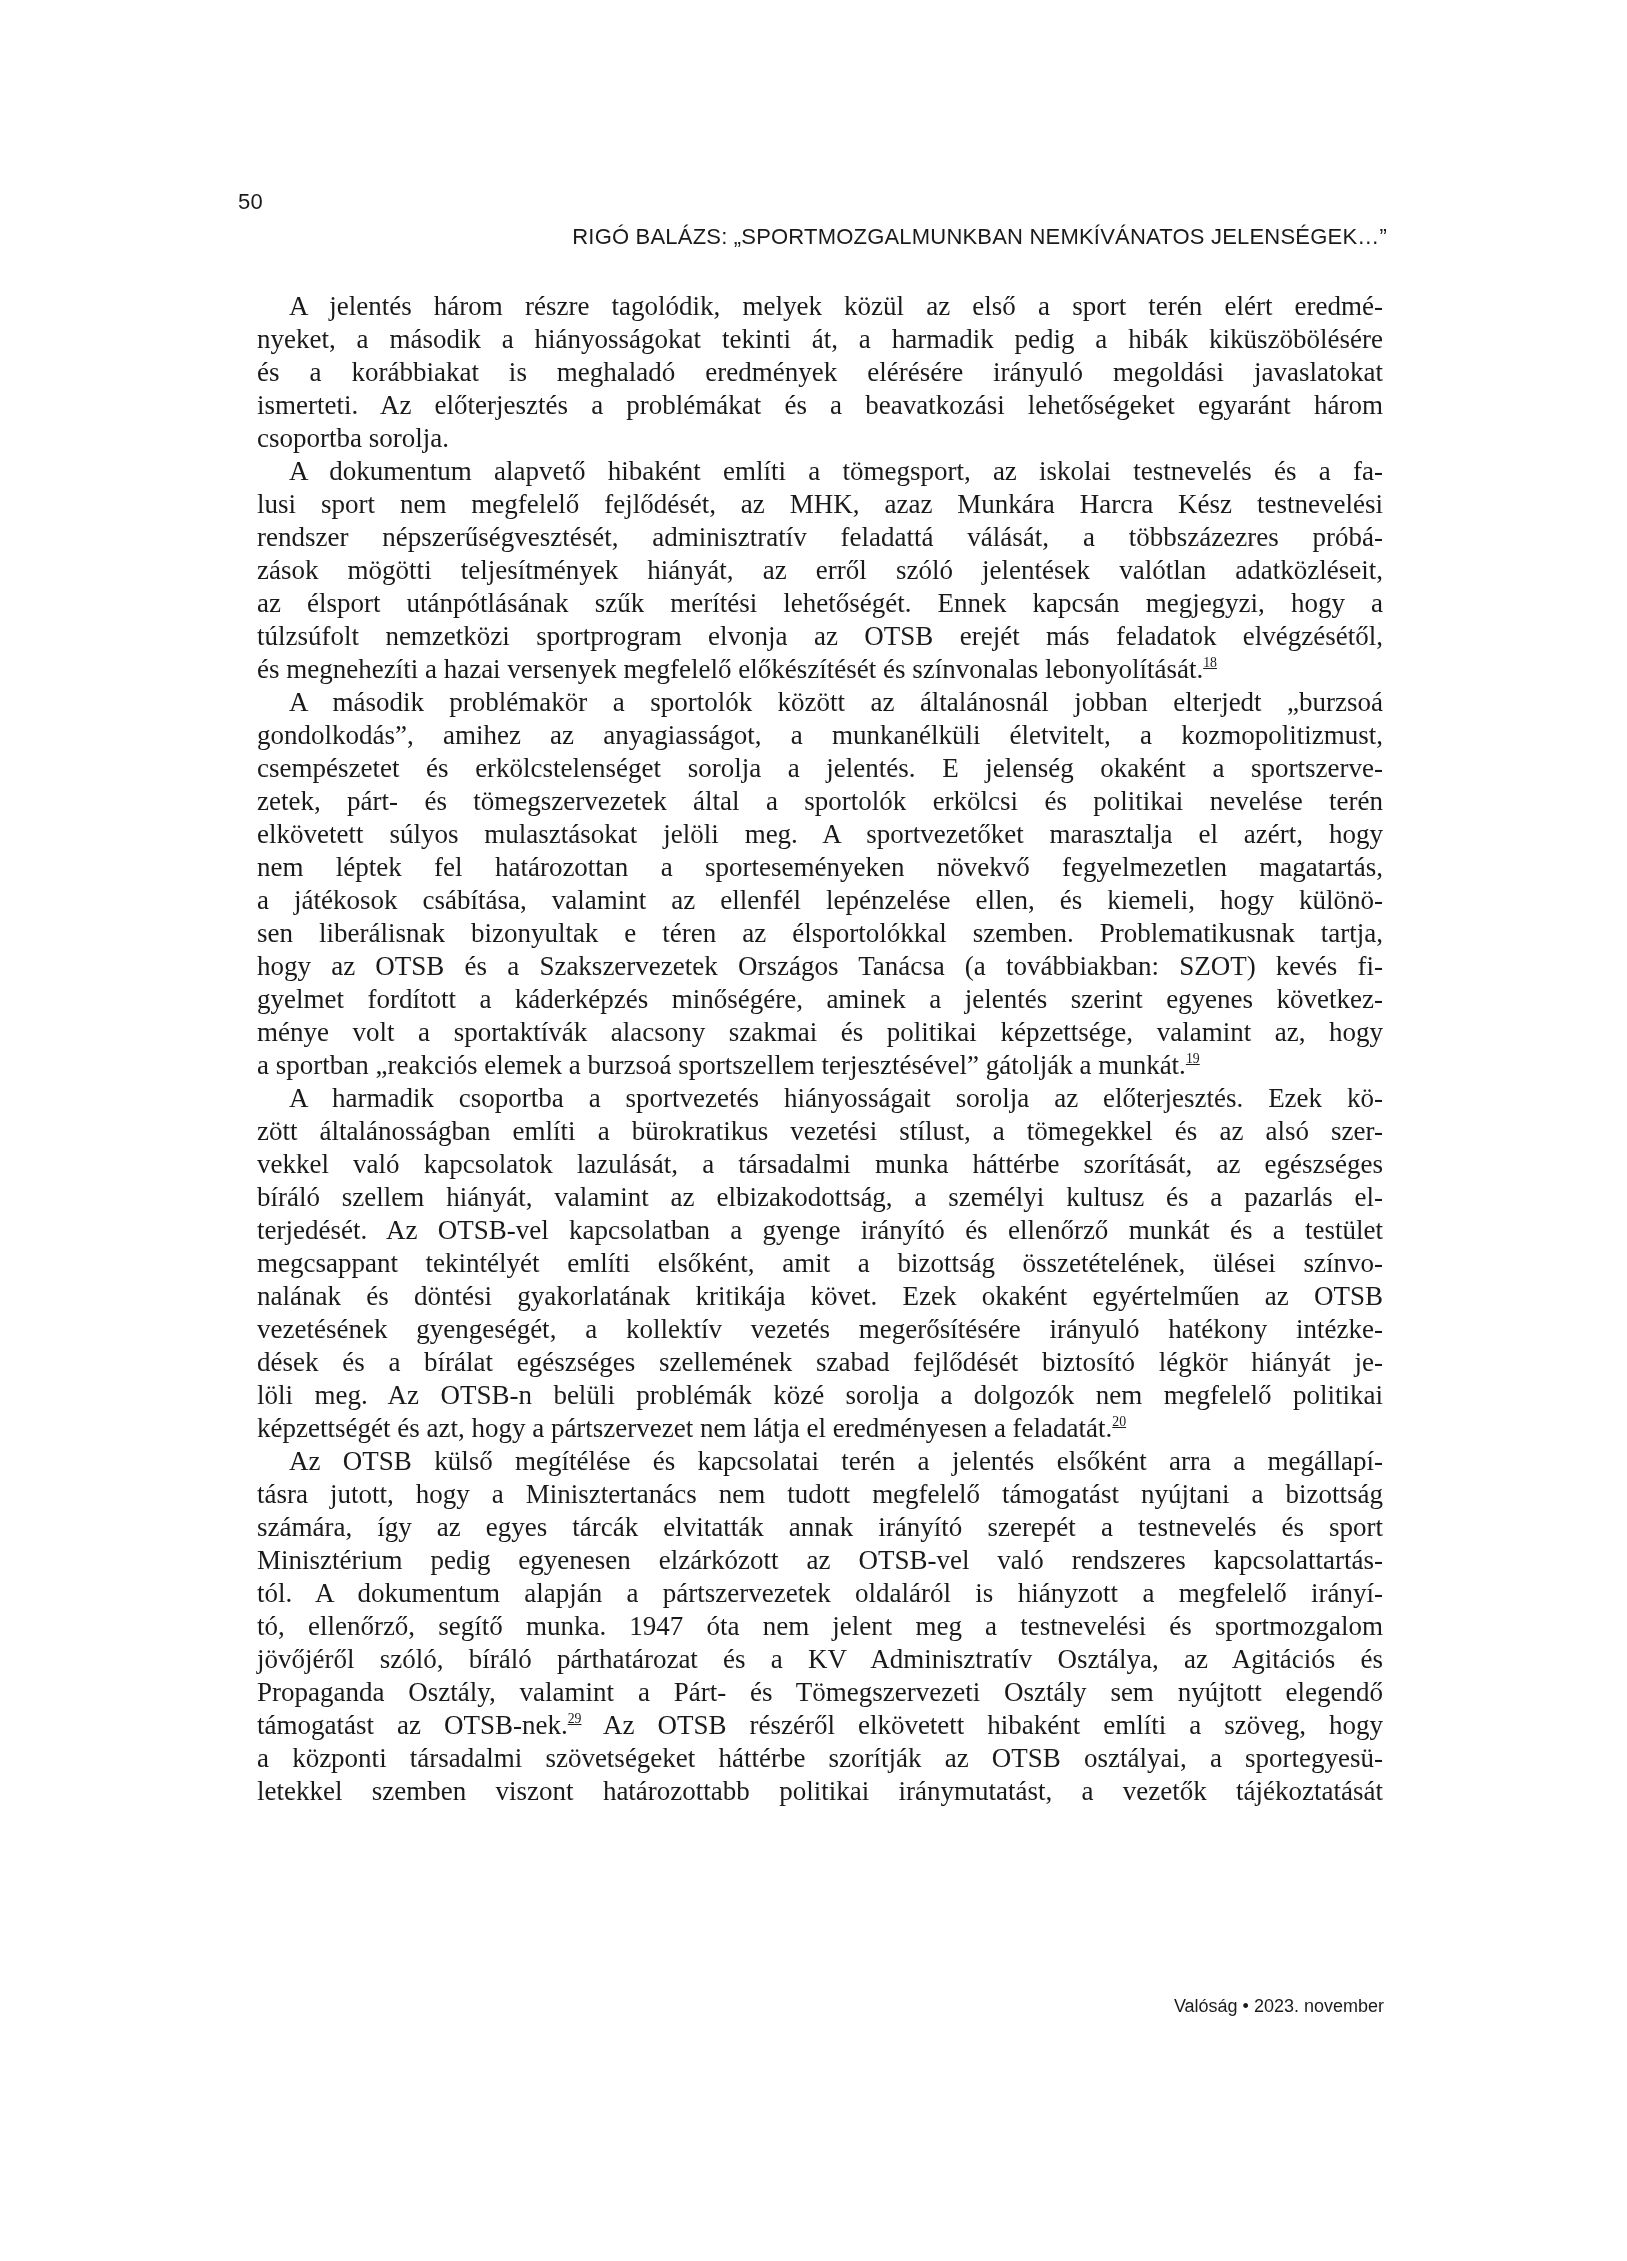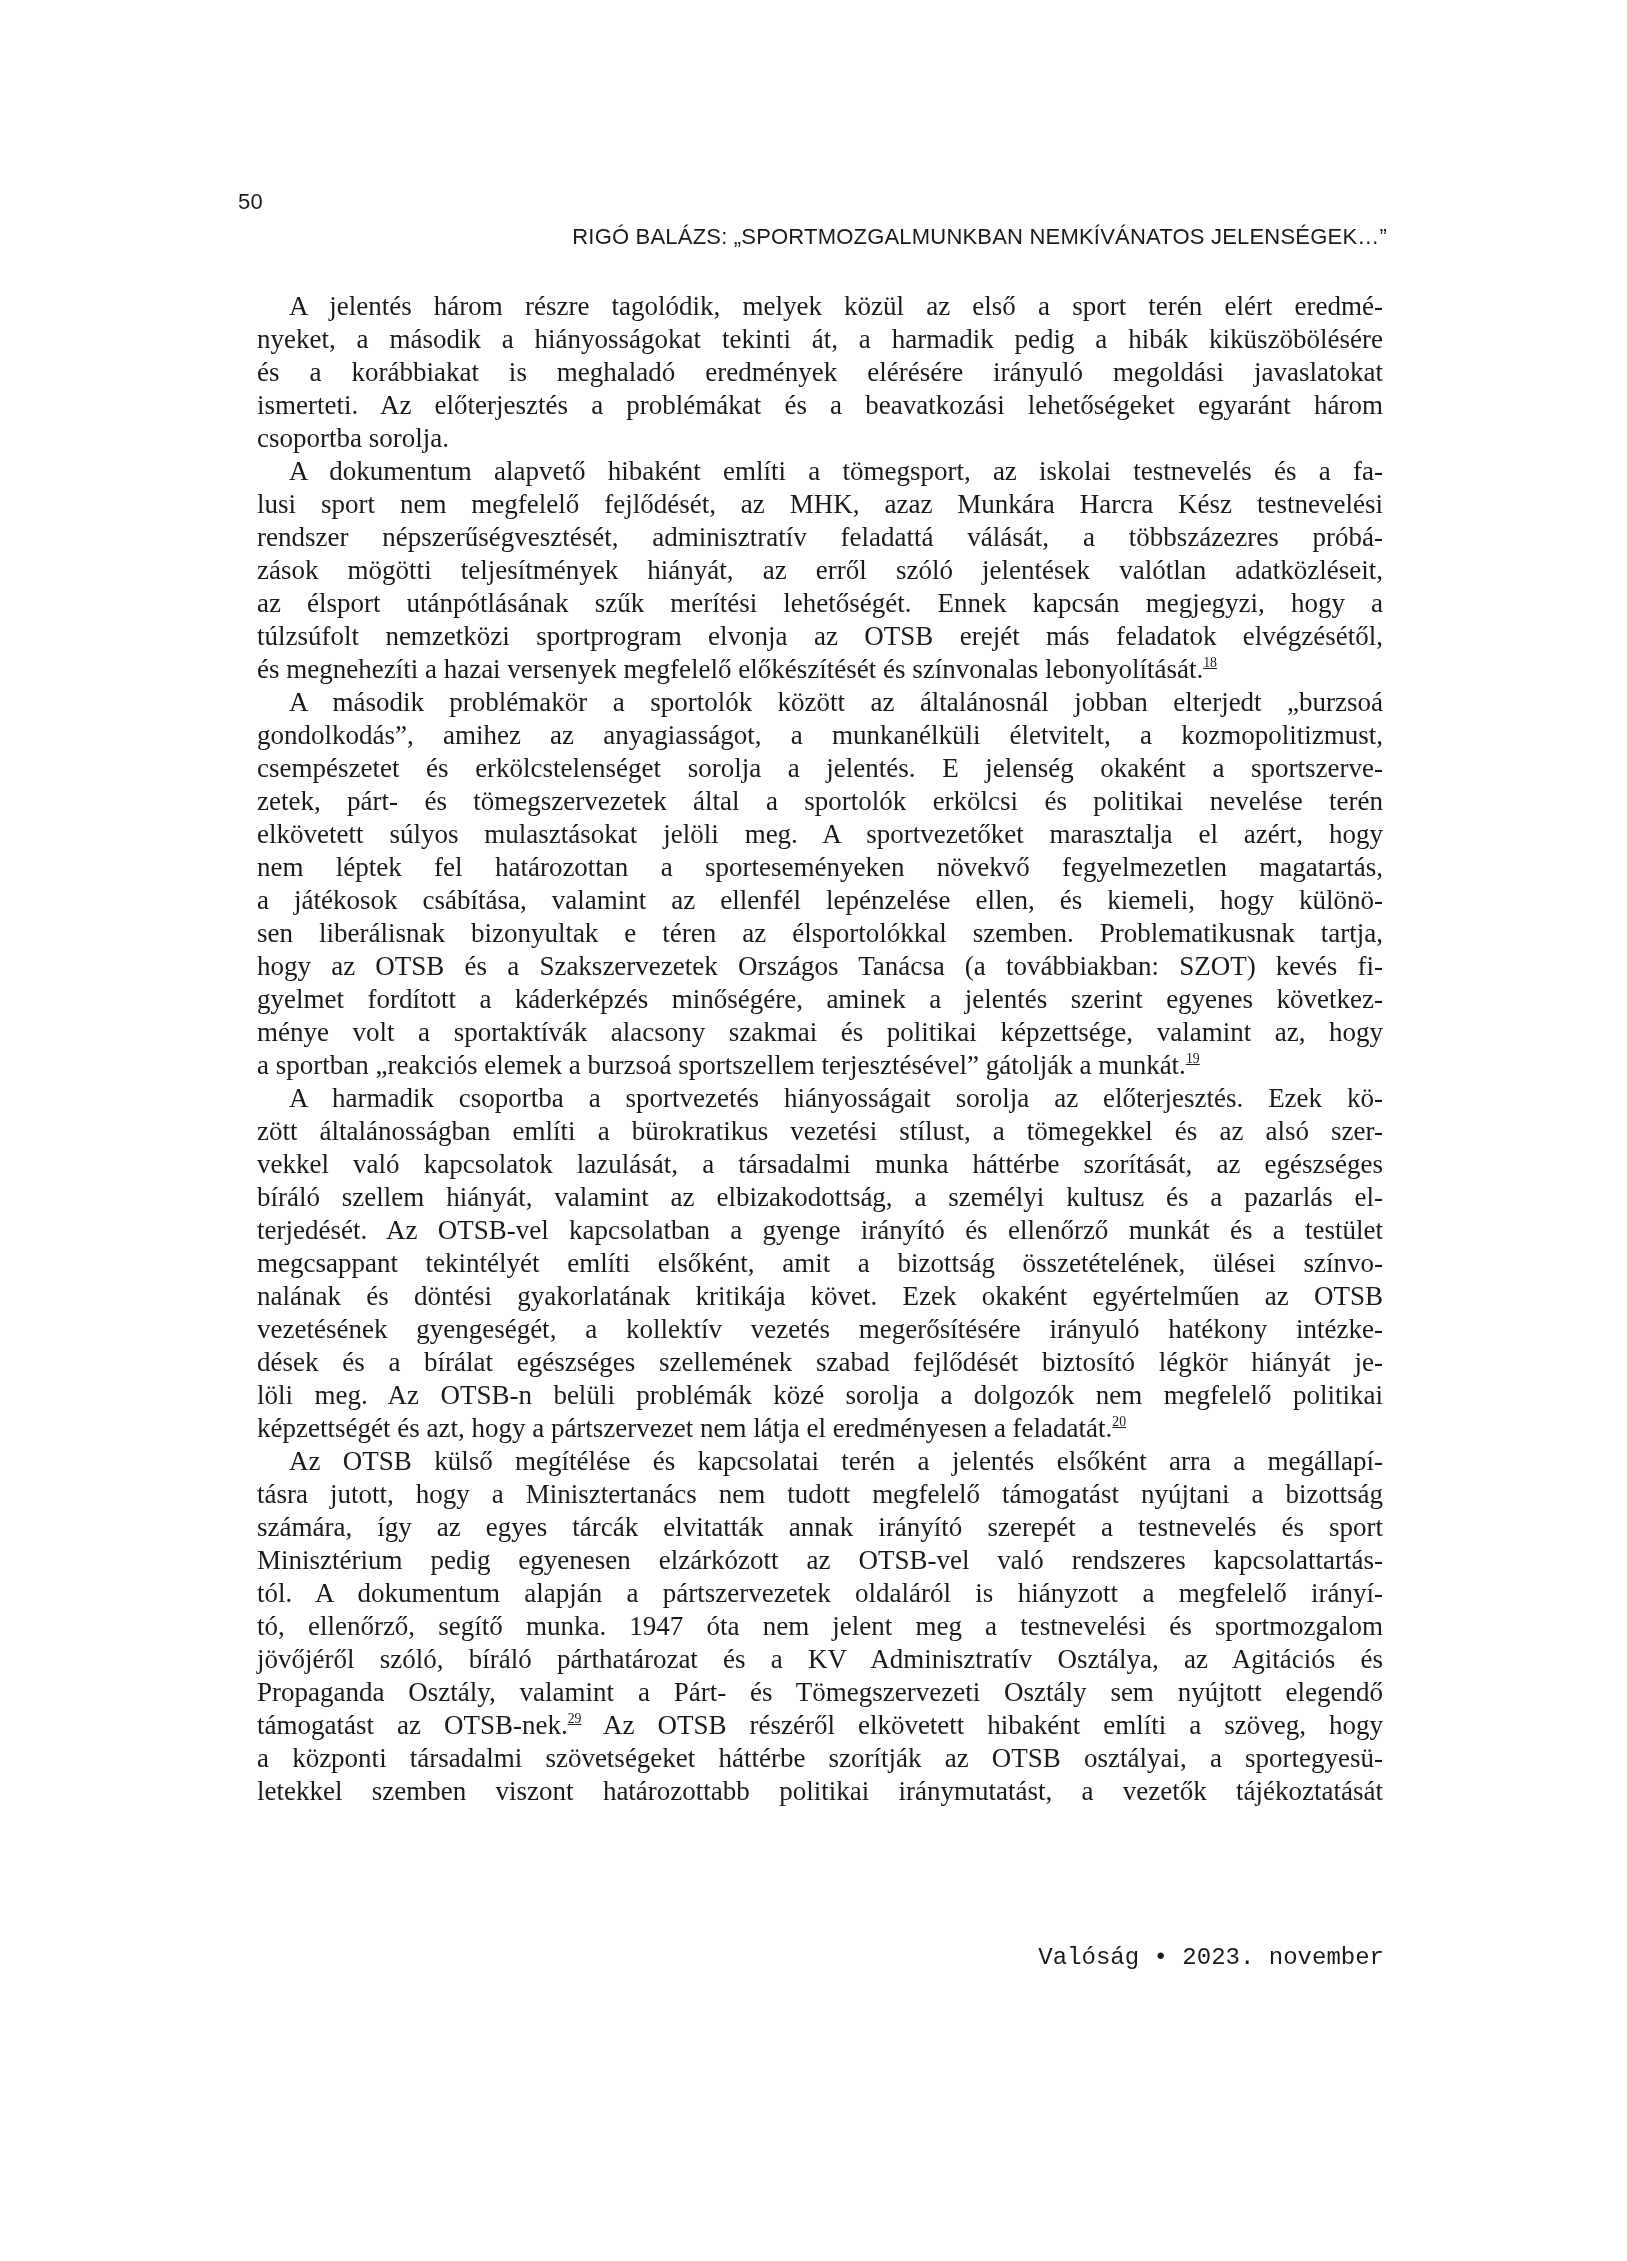--- a/index.html
+++ b/index.html
@@ -12,22 +12,22 @@
   .header-title { position: absolute; right: 0; top: 0; white-space: nowrap; margin-top: 35px; }
   .body-text {
     position: absolute; top: 290px; left: 257px; width: 1126px;
     font-family: "Liberation Serif", serif; font-size: 27px; line-height: 33px;
   }
   .line { display: block; text-align: justify; text-align-last: justify; white-space: nowrap; height: 33px; overflow: visible; }
   .line.last { text-align-last: left; }
   .line.indent { padding-left: 32px; }
   .fn { font-size: 13.8px; vertical-align: 10.7px; line-height: 0; text-decoration: underline; }
   .footer {
-    position: absolute; top: 1944px; right: 244px;
-    font-family: Liberation Mono, monospace; font-size: 24px; white-space: nowrap;
+    position: absolute; top: 1996px; right: 244px;
+    font-family: Liberation Sans, sans-serif; font-size: 18px; white-space: nowrap;
   }
 </style>
 </head>
 <body>
 
 <div class="running-head">
   <span class="page-number">50</span>
   <span class="header-title">RIGÓ BALÁZS: „SPORTMOZGALMUNKBAN NEMKÍVÁNATOS JELENSÉGEK…”</span>
 </div>
 

